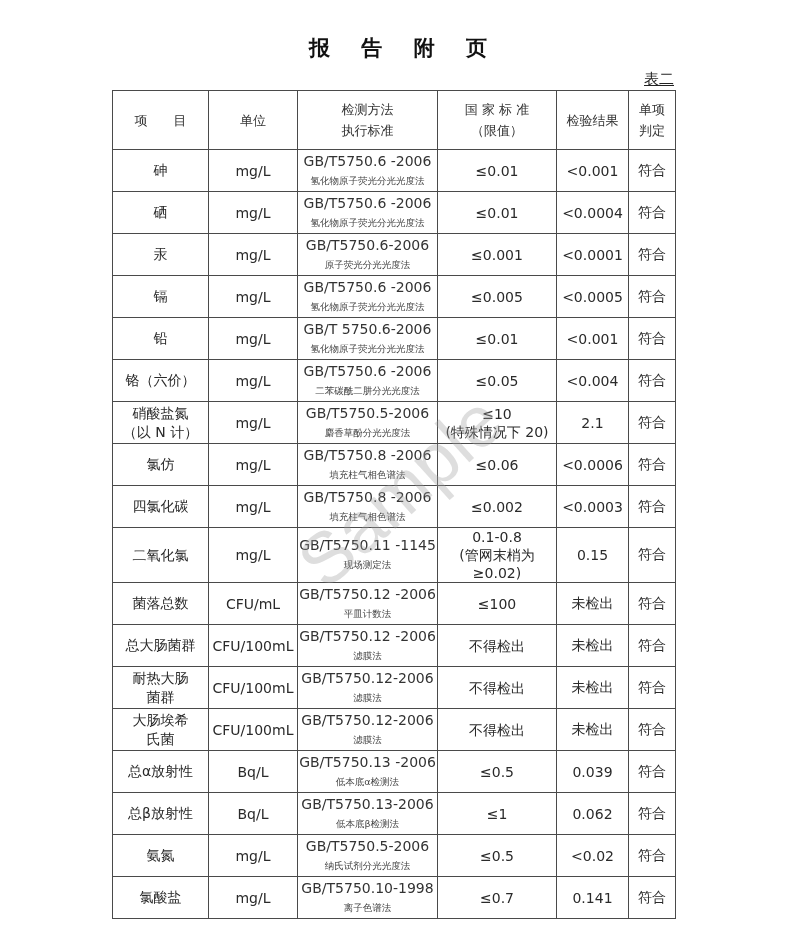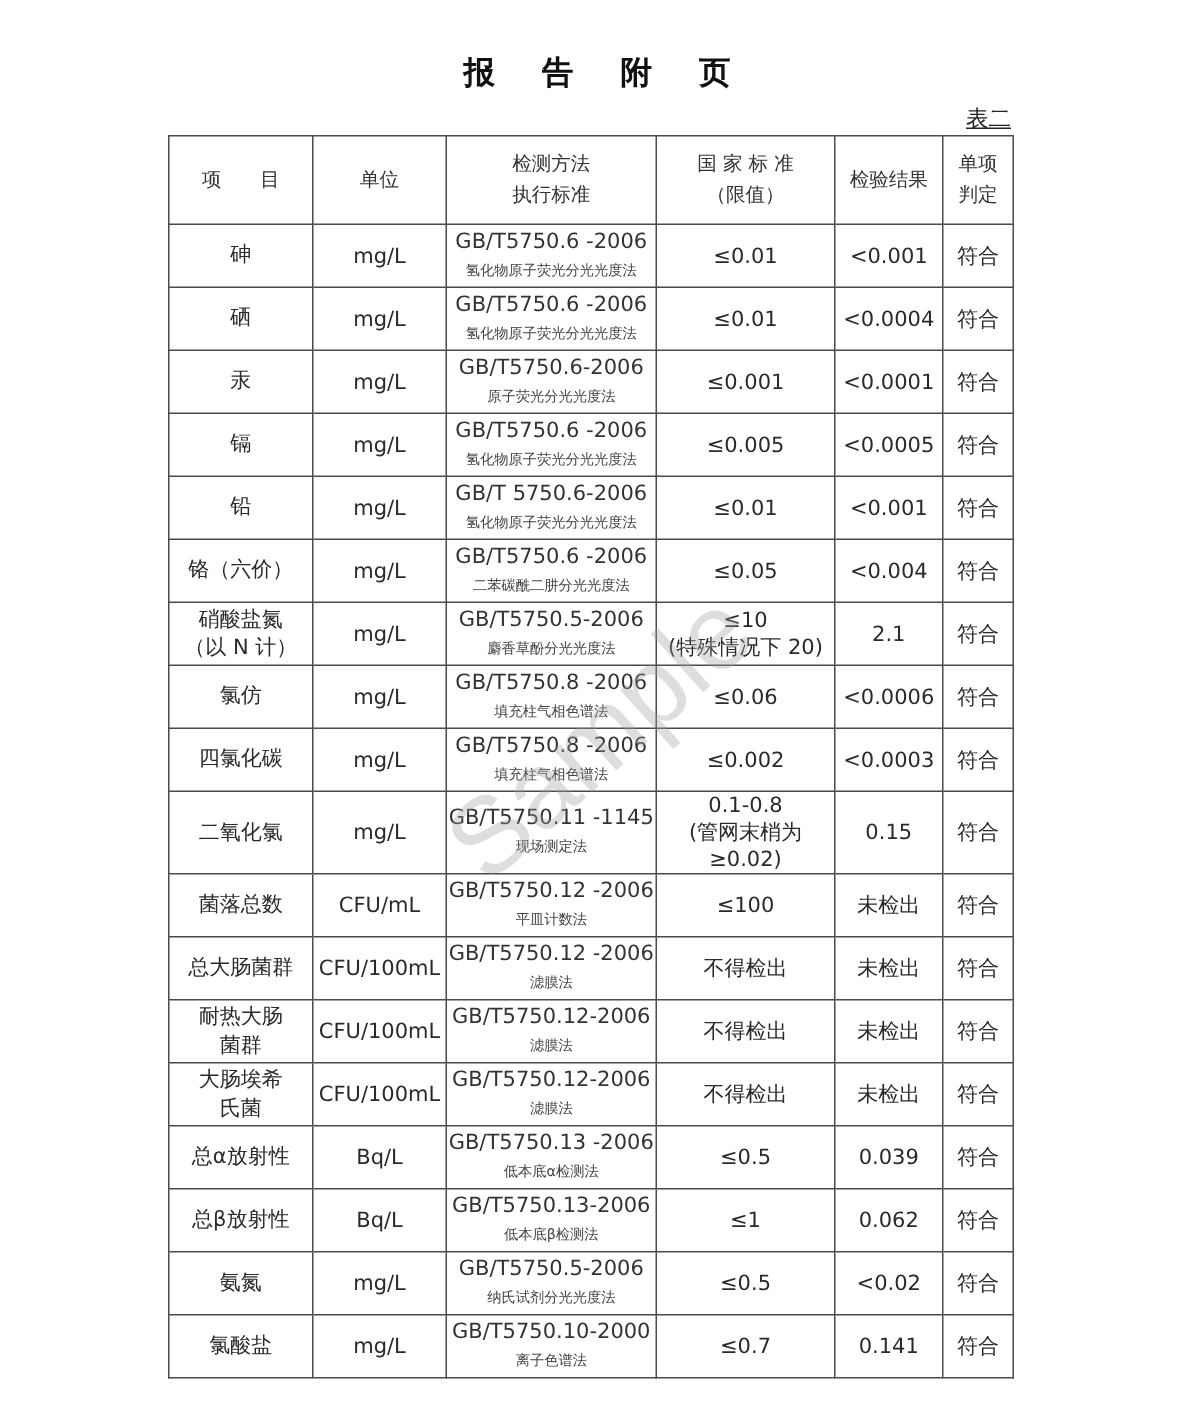--- a/index.html
+++ b/index.html
@@ -306,21 +306,21 @@
         <td class="limit">
           <span class="main">≤0.5</span>
         </td>
         <td>&lt;0.02</td>
         <td>符合</td>
       </tr>
       <tr>
         <td class="item" style="white-space:pre-line">氯酸盐</td>
         <td>mg/L</td>
         <td class="method">
-          <span class="code">GB/T5750.10-2000</span>
+          <span class="code">GB/T5750.10-1998</span>
           <span class="name">离子色谱法</span>
         </td>
         <td class="limit">
           <span class="main">≤0.7</span>
         </td>
         <td>0.141</td>
         <td>符合</td>
       </tr>
     </tbody>
 </table>

